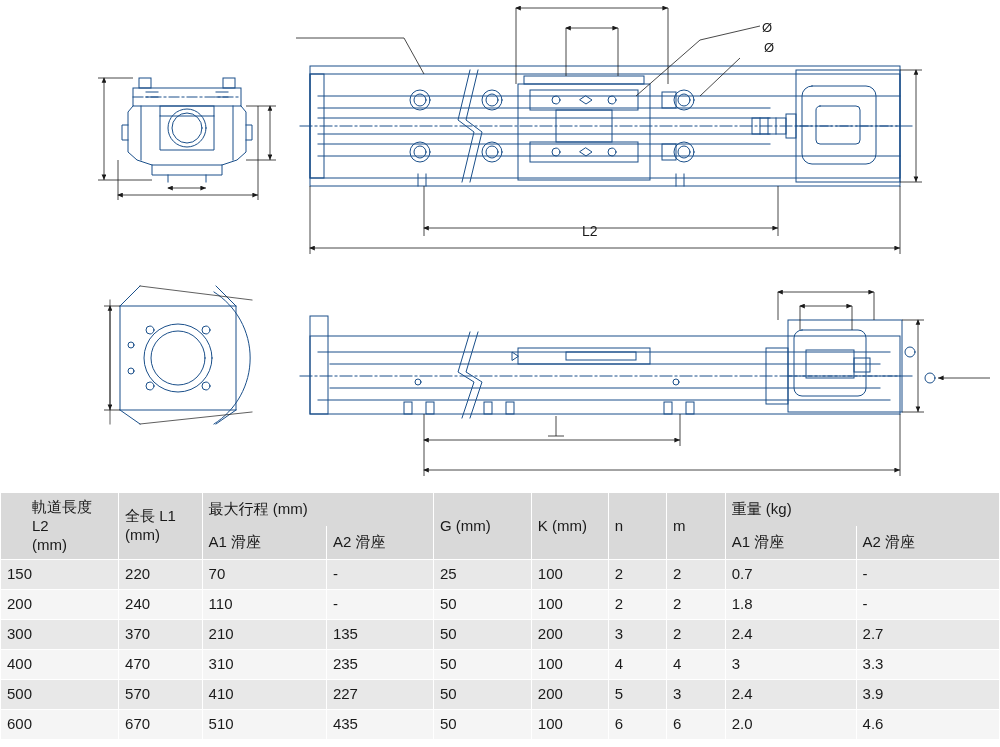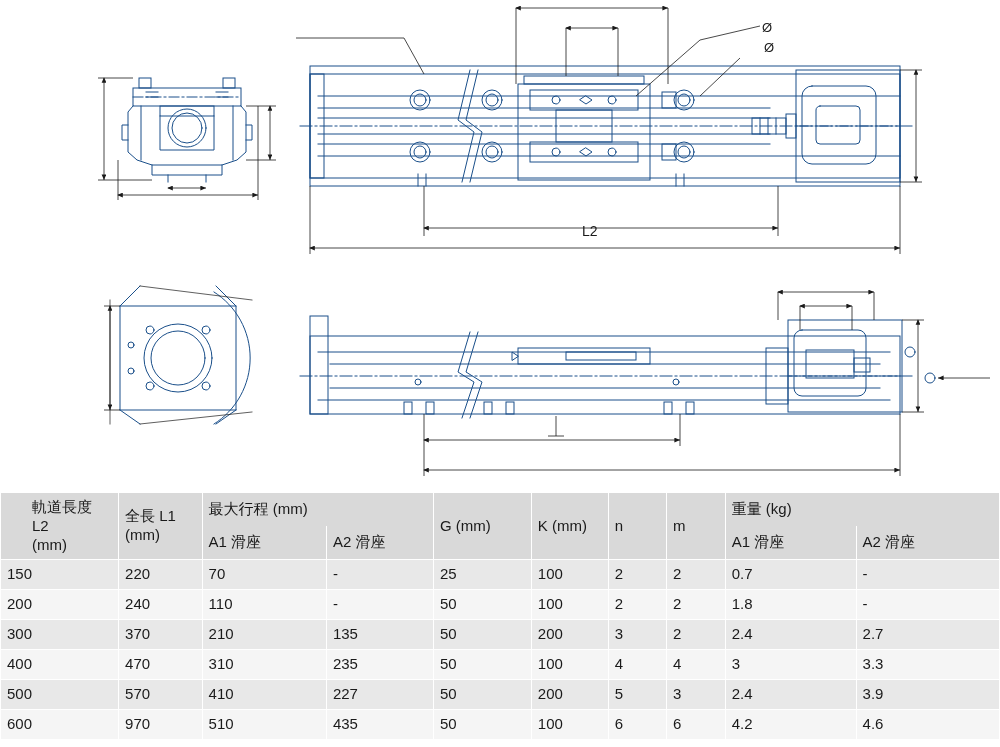--- a/index.html
+++ b/index.html
@@ -366,27 +366,27 @@
           <td>227</td>
           <td>50</td>
           <td>200</td>
           <td>5</td>
           <td>3</td>
           <td>2.4</td>
           <td>3.9</td>
         </tr>
         <tr>
           <td>600</td>
-          <td>970</td>
+          <td>670</td>
           <td>510</td>
           <td>435</td>
           <td>50</td>
           <td>100</td>
           <td>6</td>
           <td>6</td>
-          <td>4.2</td>
+          <td>2.0</td>
           <td>4.6</td>
         </tr>
       </tbody>
     </table>
   </div>
 
 </div>
 
 </body></html>

